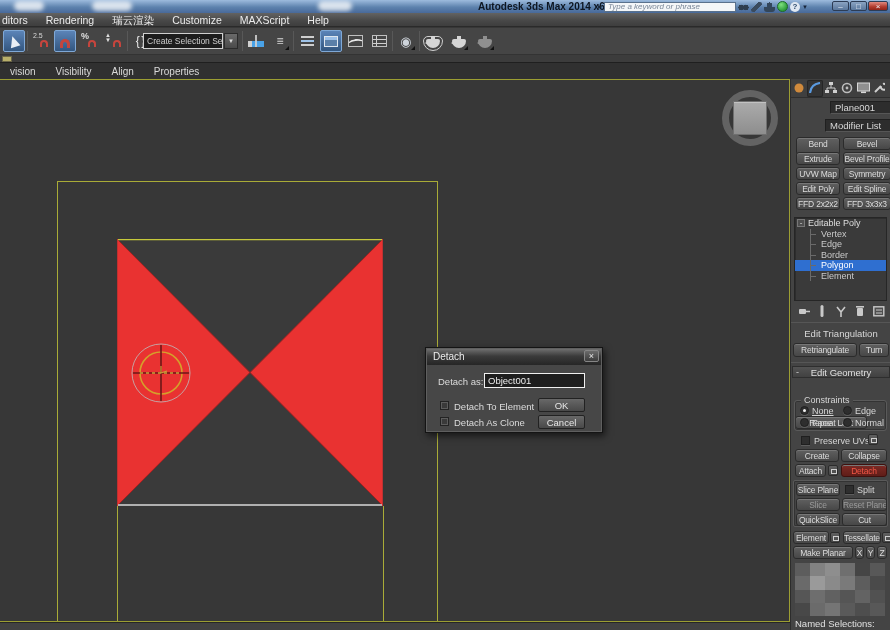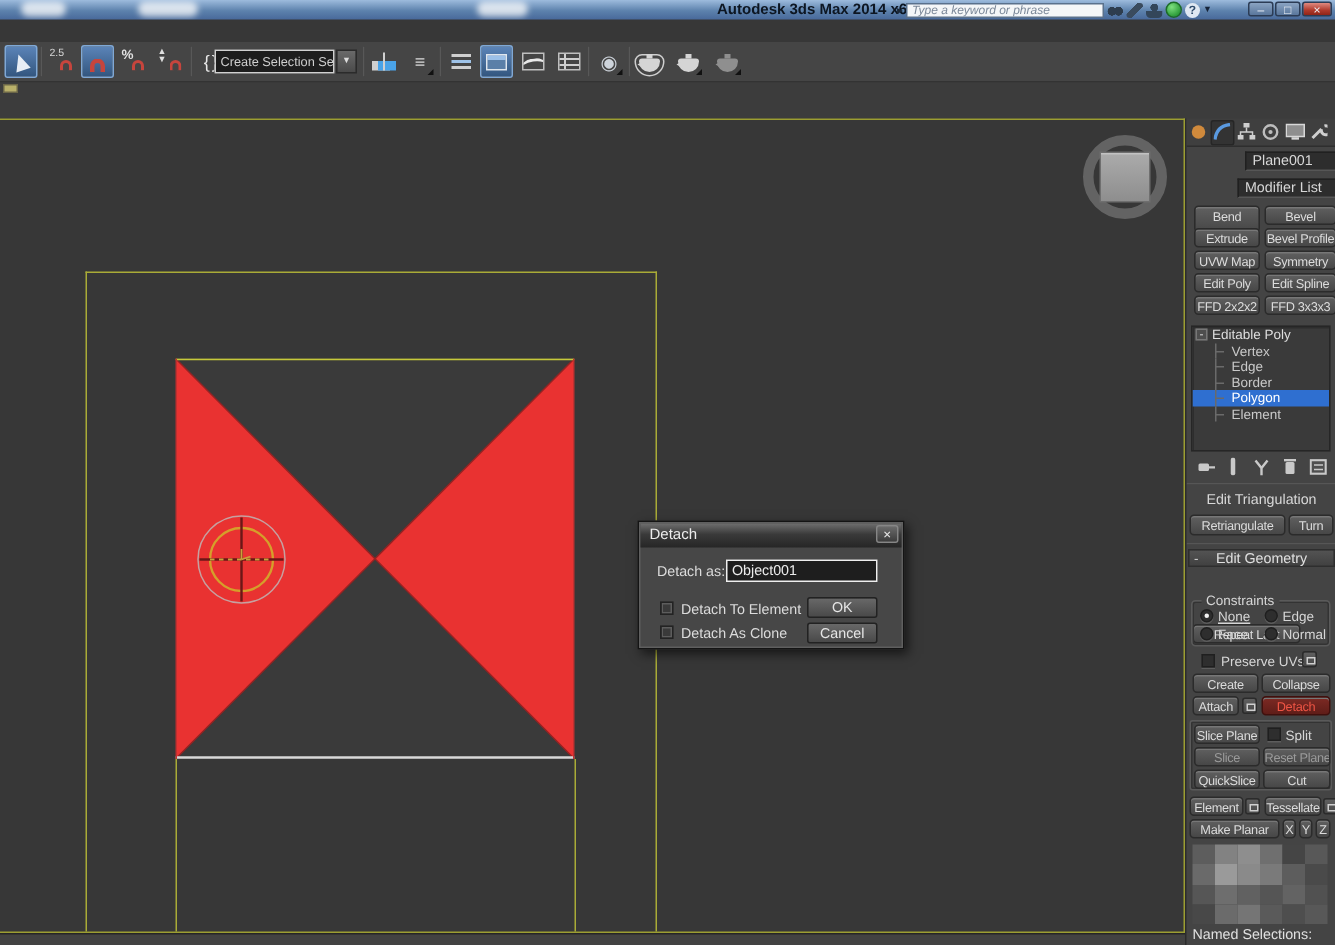--- a/index.html
+++ b/index.html
@@ -149,20 +149,28 @@
       <span class="ic-help">?</span>
       <span class="ic-dd">▼</span>
     </div>
     <div class="wincontrols">
       <div class="winbtn">–</div>
       <div class="winbtn">□</div>
       <div class="winbtn close">×</div>
     </div>
   </div>
 
+  <div class="abs menubar">
+    <span class="menu-item">ditors</span>
+    <span class="menu-item">Rendering</span>
+    <span class="menu-item">瑞云渲染</span>
+    <span class="menu-item">Customize</span>
+    <span class="menu-item">MAXScript</span>
+    <span class="menu-item">Help</span>
+  </div>
 
   <div class="abs toolbar">
     <div class="tbtn active" style="left:3px;">
         <span class="sel-arrow"></span>
       </div>
     <div class="tsep" style="left:27px;"></div>
     <div class="tbtn" style="left:30px;">
         <span class="snaplabel">2.5</span>
         <span class="magnet small" style="margin-left:6px;"></span>
       </div>
@@ -214,20 +222,26 @@
     <div class="tbtn flyout" style="left:448px;">
         <span class="teapot"></span>
       </div>
     <div class="tbtn flyout" style="left:474px;">
         <span class="teapot ghost"></span>
       </div>
   </div>
 
   <div class="abs ribbon">
     <div class="ribbon-handle"></div>
+    <div class="ribbon-tabs">
+      <span class="ribbon-tab">vision</span>
+      <span class="ribbon-tab">Visibility</span>
+      <span class="ribbon-tab">Align</span>
+      <span class="ribbon-tab">Properties</span>
+    </div>
   </div>
 
   <div class="abs viewport">
     <div class="abs outer-rect"></div>
     <div class="abs extline" style="left:117px;top:426px;height:117px;"></div>
     <div class="abs extline" style="left:383px;top:426px;height:117px;"></div>
 
     <svg class="abs" style="left:117px;top:159px;" width="266" height="267" viewBox="0 0 266 267">
       <polygon points="0,0 266,0 133,133.5" fill="#3a3a3a"></polygon>
       <polygon points="0,267 266,267 133,133.5" fill="#3a3a3a"></polygon>

